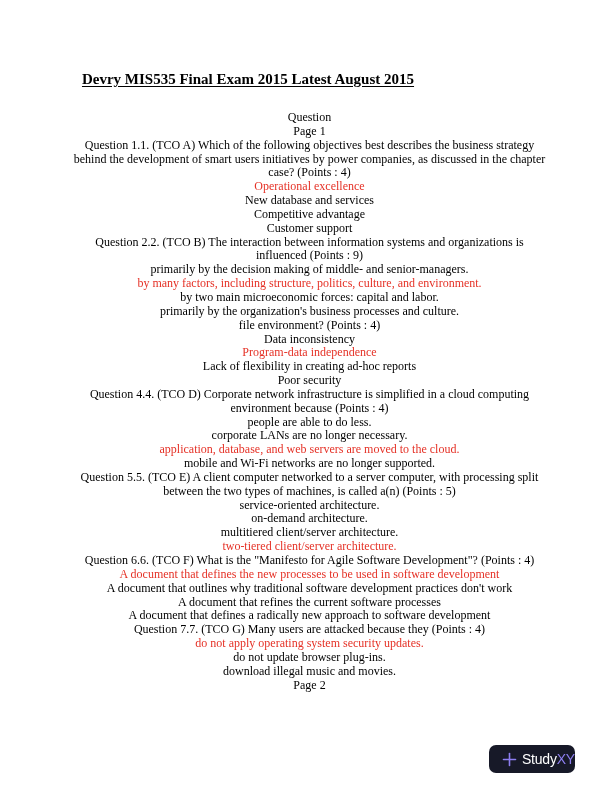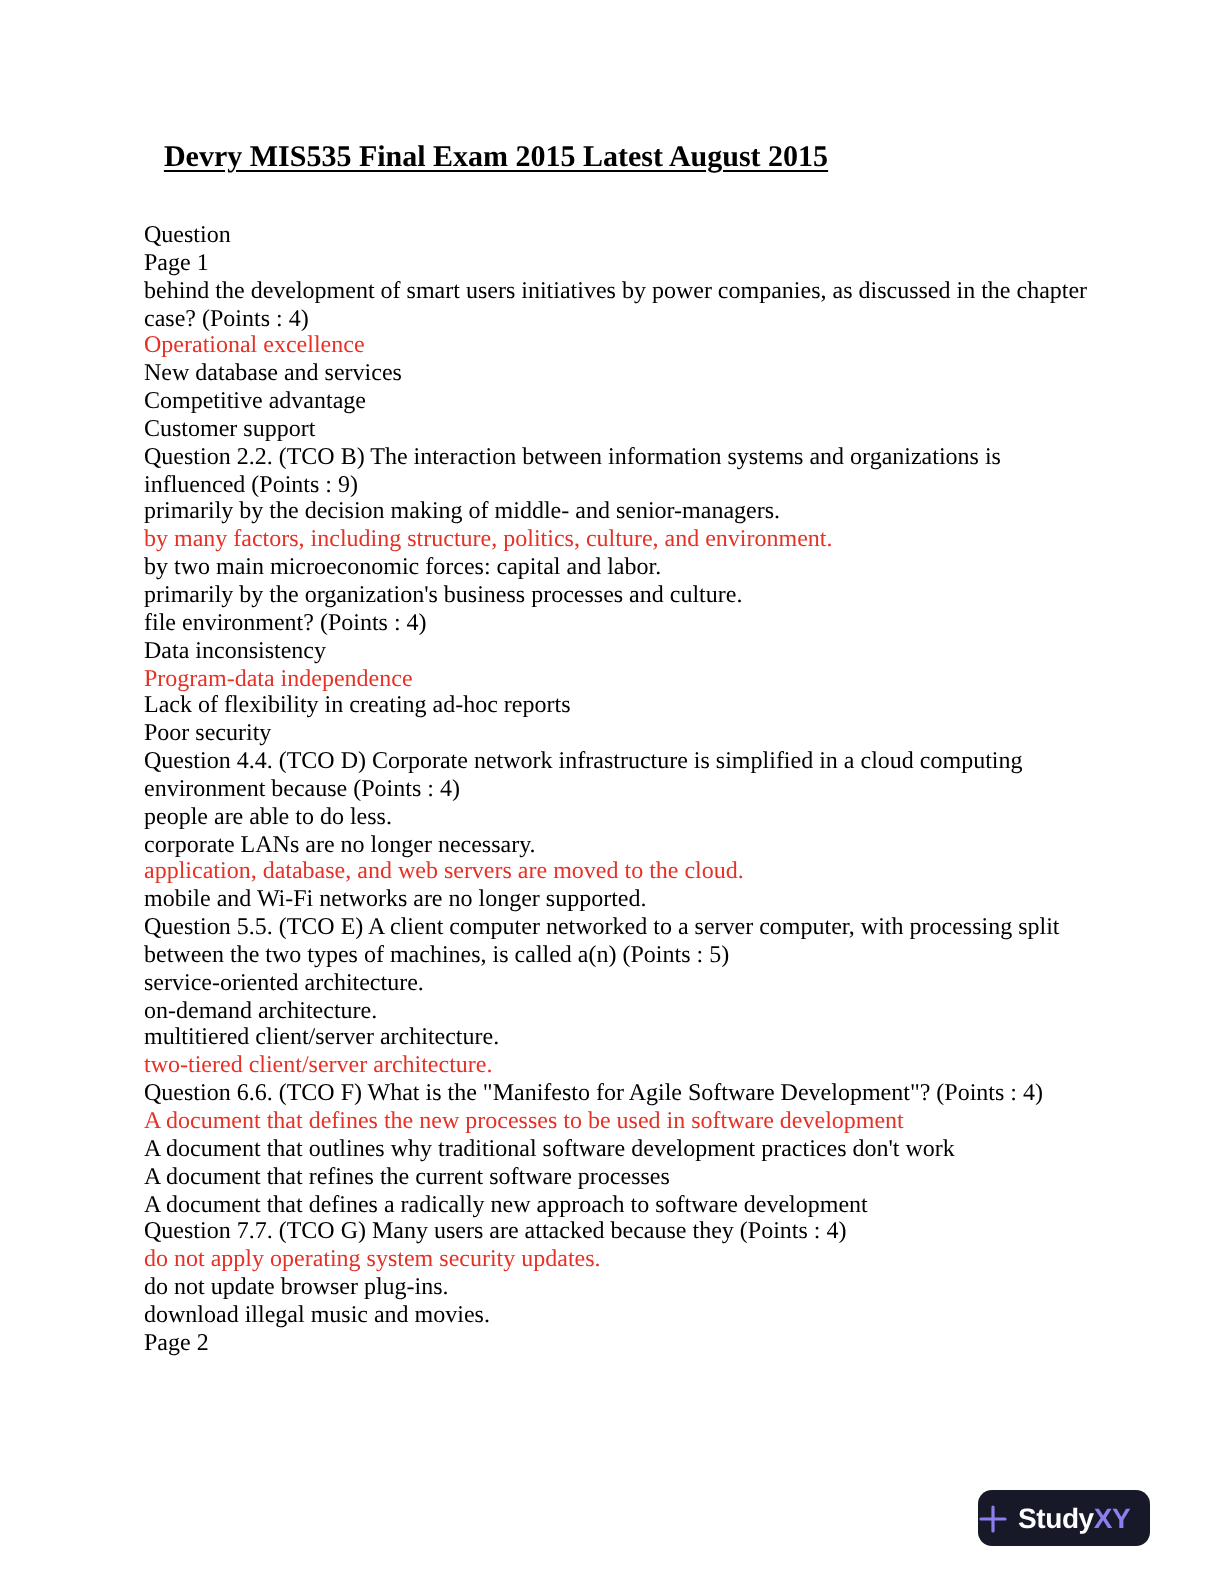--- a/index.html
+++ b/index.html
@@ -25,43 +25,45 @@
     color:var(--body-text);
     text-decoration:underline;
     text-underline-offset:2px;
   }
   .doc-body{
     position:absolute;top:111px;left:72px;width:475px;
     font-family:"Liberation Serif", serif;
     font-size:12px;
     line-height:13.85px;
     color:var(--body-text);
+    text-align:center;
   }
   .line{white-space:nowrap;}
   .line.red{color:var(--highlight);}
   .logo-badge{
     position:absolute;left:489px;top:745px;width:86px;height:28px;
     background:var(--logo-bg);
     border-radius:7px;
-    display:flex;align-items:center;justify-content:flex-start;gap:5px;
+    display:flex;align-items:center;justify-content:flex-end;gap:5px;
     font-family:"Liberation Sans", sans-serif;
-    font-weight:bold;font-size:14px;
+    font-weight:normal;font-size:14px;
   }
   .plus-icon{display:flex;align-items:center;}
   .brand-prefix{color:var(--logo-text);letter-spacing:-0.2px;}
   .brand-suffix{color:var(--logo-accent);letter-spacing:-0.2px;}
 </style>
 </head>
 <body>
 
 <div class="doc-title">Devry MIS535 Final Exam 2015 Latest August 2015</div>
 
 <div class="doc-body">
     <div class="line">Question</div>
     <div class="line">Page 1</div>
+    <div class="line">Question 1.1. (TCO A) Which of the following objectives best describes the business strategy</div>
     <div class="line">behind the development of smart users initiatives by power companies, as discussed in the chapter</div>
     <div class="line">case? (Points : 4)</div>
     <div class="line red">Operational excellence</div>
     <div class="line">New database and services</div>
     <div class="line">Competitive advantage</div>
     <div class="line">Customer support</div>
     <div class="line">Question 2.2. (TCO B) The interaction between information systems and organizations is</div>
     <div class="line">influenced (Points : 9)</div>
     <div class="line">primarily by the decision making of middle- and senior-managers.</div>
     <div class="line red">by many factors, including structure, politics, culture, and environment.</div>

